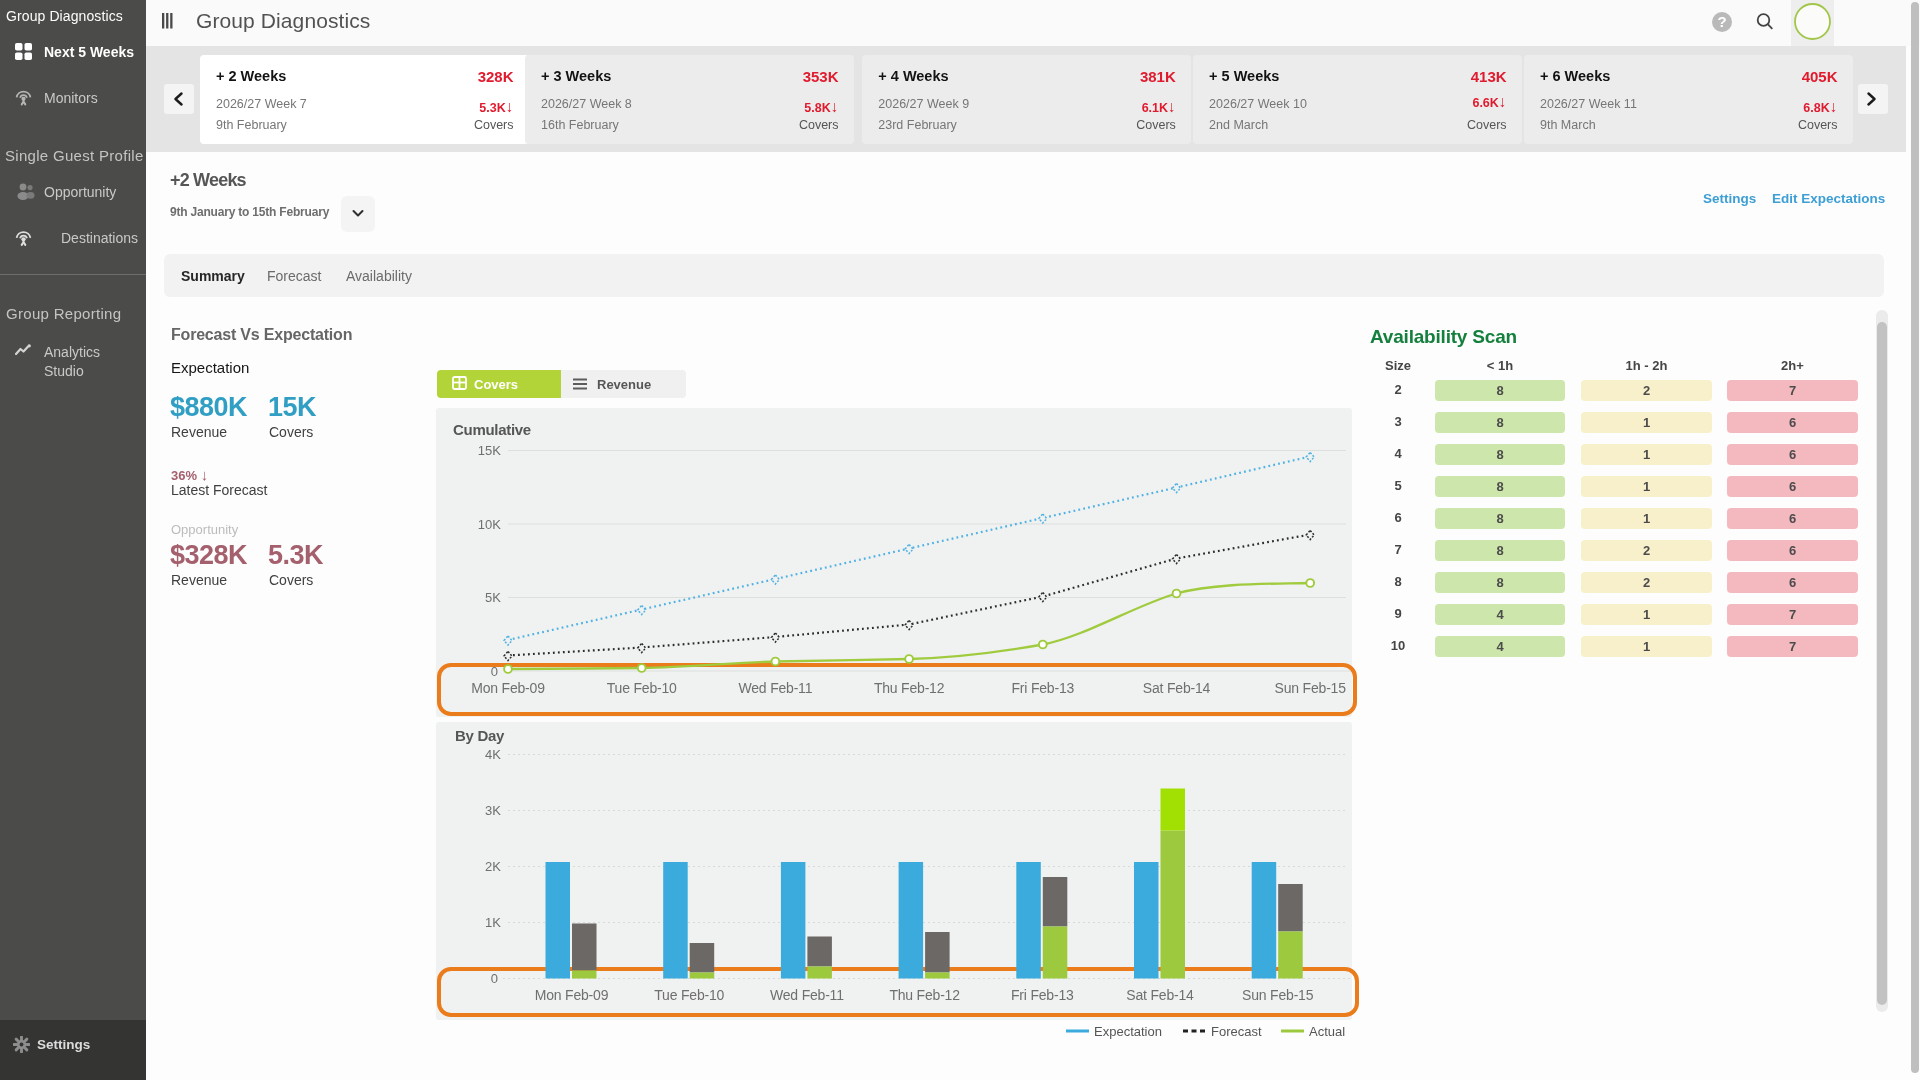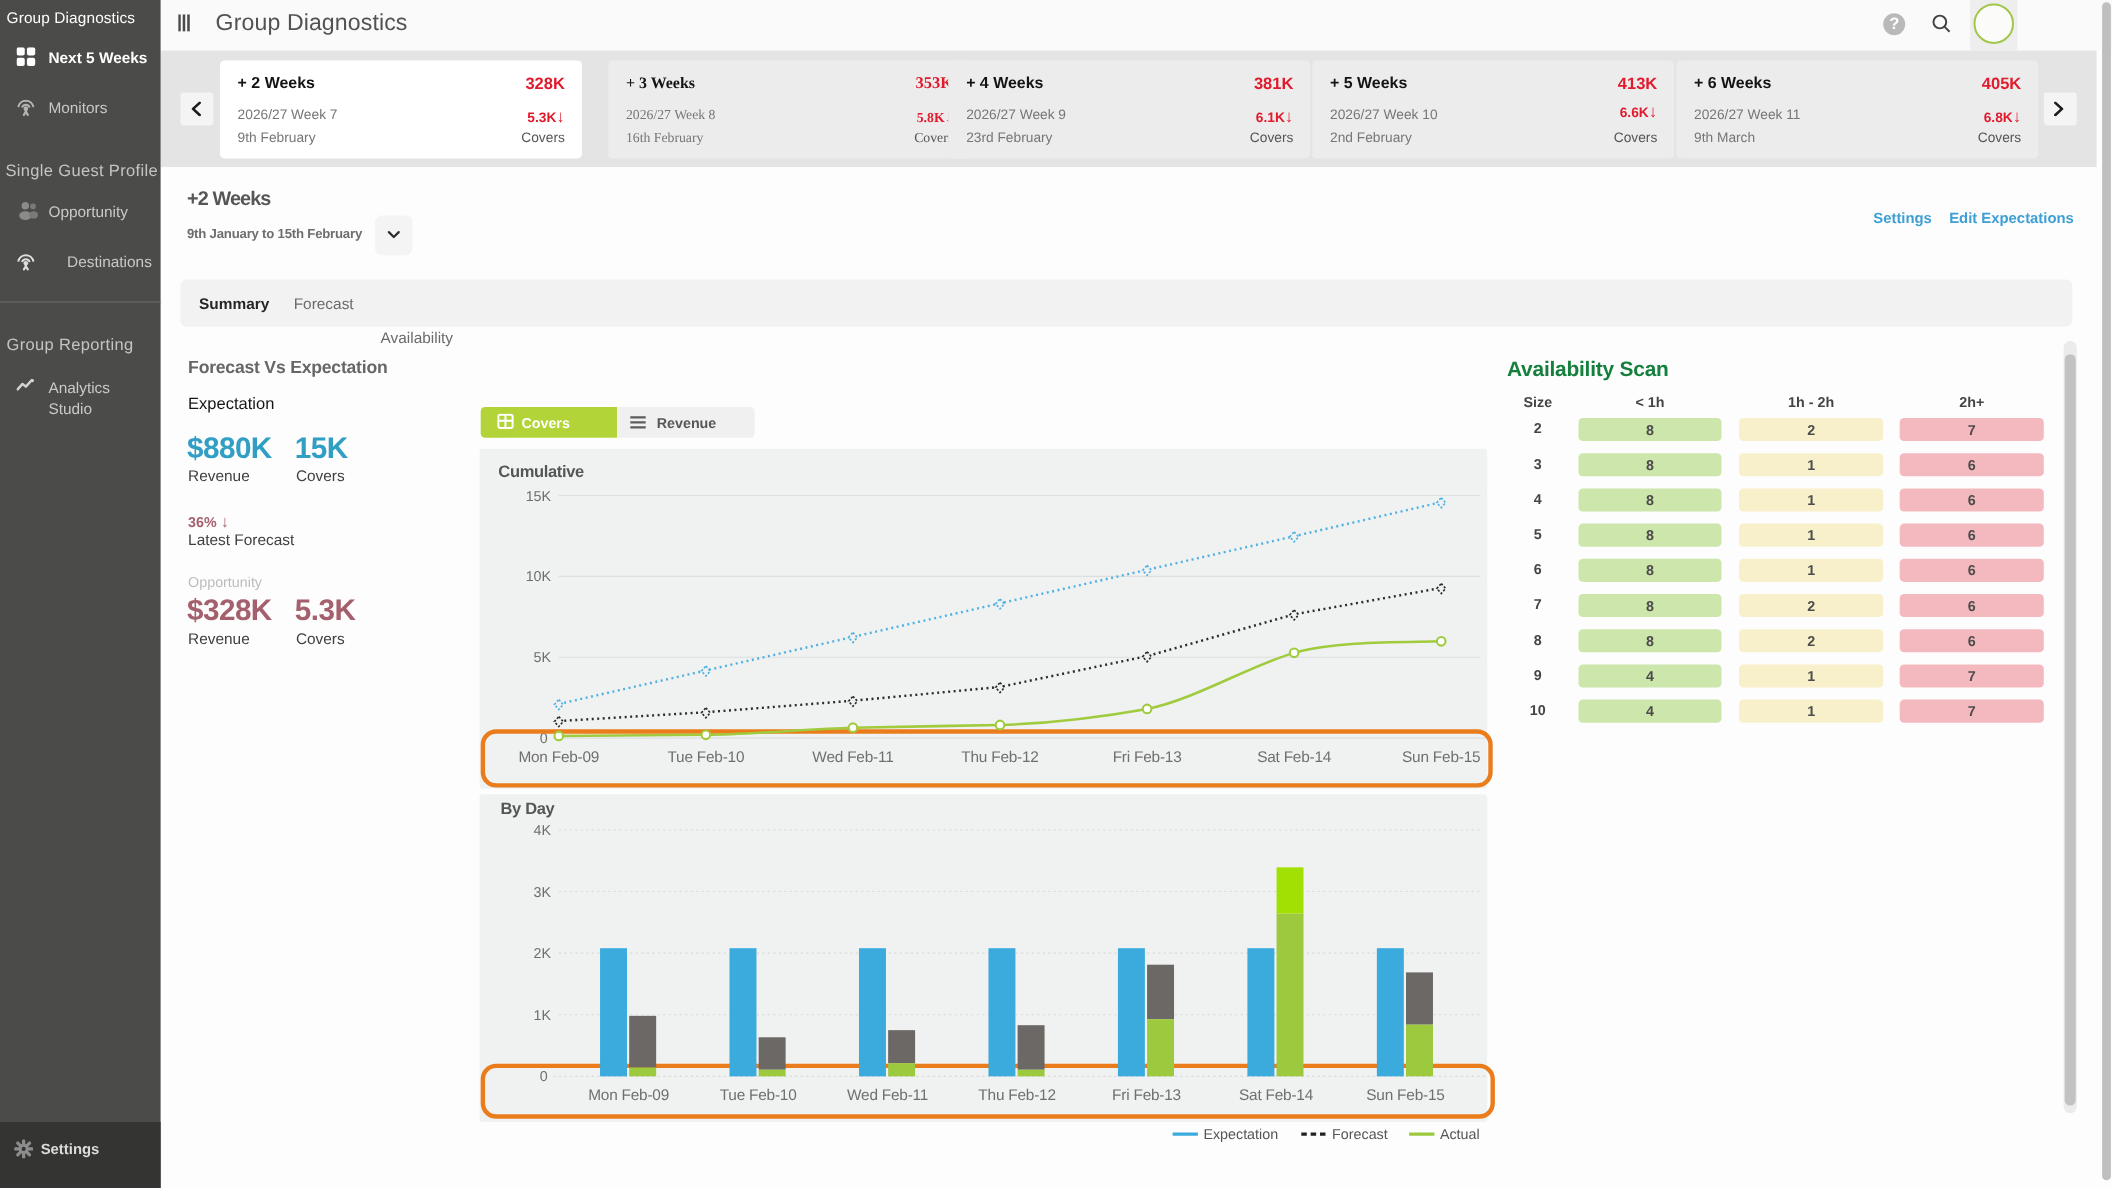--- a/index.html
+++ b/index.html
@@ -80,41 +80,41 @@
 
 <div id="strip">
   <div class="wcard sel" style="left:54px;">
     <div class="wc-t" style="top:13px;">+ 2 Weeks</div>
       <div class="wc-v" style="top:13px;">328K</div>
     <div class="wc-l2" style="top:41.5px;">2026/27 Week 7</div>
       <div class="wc-l3" style="top:63px;">9th February</div>
     <div class="wc-r2" style="top:42.5px;">5.3K<span style="font-size:15.5px;">↓</span></div>
       <div class="wc-r3" style="top:63px;">Covers</div>
   </div>
-  <div class="wcard" style="left:407px;font-family:Liberation Serif, serif;">
+  <div class="wcard" style="left:379px;">
     <div class="wc-t" style="top:13px;">+ 3 Weeks</div>
       <div class="wc-v" style="top:13px;">353K</div>
     <div class="wc-l2" style="top:41.5px;">2026/27 Week 8</div>
       <div class="wc-l3" style="top:63px;">16th February</div>
     <div class="wc-r2" style="top:42.5px;">5.8K<span style="font-size:15.5px;">↓</span></div>
       <div class="wc-r3" style="top:63px;">Covers</div>
   </div>
   <div class="wcard" style="left:716.3px;">
     <div class="wc-t" style="top:13px;">+ 4 Weeks</div>
       <div class="wc-v" style="top:13px;">381K</div>
     <div class="wc-l2" style="top:41.5px;">2026/27 Week 9</div>
       <div class="wc-l3" style="top:63px;">23rd February</div>
     <div class="wc-r2" style="top:42.5px;">6.1K<span style="font-size:15.5px;">↓</span></div>
       <div class="wc-r3" style="top:63px;">Covers</div>
   </div>
   <div class="wcard" style="left:1047.1px;">
     <div class="wc-t" style="top:13px;">+ 5 Weeks</div>
       <div class="wc-v" style="top:13px;">413K</div>
     <div class="wc-l2" style="top:41.5px;">2026/27 Week 10</div>
-      <div class="wc-l3" style="top:63px;">2nd February</div>
+      <div class="wc-l3" style="top:63px;">2nd March</div>
     <div class="wc-r2" style="top:38px;">6.6K<span style="font-size:15.5px;">↓</span></div>
       <div class="wc-r3" style="top:63px;">Covers</div>
   </div>
   <div class="wcard" style="left:1378px;">
     <div class="wc-t" style="top:13px;">+ 6 Weeks</div>
       <div class="wc-v" style="top:13px;">405K</div>
     <div class="wc-l2" style="top:41.5px;">2026/27 Week 11</div>
       <div class="wc-l3" style="top:63px;">9th March</div>
     <div class="wc-r2" style="top:42.5px;">6.8K<span style="font-size:15.5px;">↓</span></div>
       <div class="wc-r3" style="top:63px;">Covers</div>
@@ -134,21 +134,21 @@
 <div class="sub">9th January to 15th February</div>
 <div class="drop"></div>
 <svg class="abs" style="left:351px; top:209px;" width="14" height="10">
   <path d="M2.5 2 L7 6.5 L11.5 2" fill="none" stroke="#2e2e2e" stroke-width="2" stroke-linecap="round" stroke-linejoin="round"></path>
 </svg>
 <div class="link" style="left:1703px;">Settings</div>
 <div class="link" style="left:1772px;">Edit Expectations</div>
 <div id="tabbar"></div>
 <div class="tab" style="left:181px; font-weight:bold; color:#262626;">Summary</div>
 <div class="tab" style="left:267px;">Forecast</div>
-<div class="tab" style="left:346px;margin-top:31px;">Availability</div>
+<div class="tab" style="left:346px;">Availability</div>
 
 <div class="fve">Forecast Vs Expectation</div>
 <div class="exp-l">Expectation</div>
 <div class="big teal" style="left:170px; top:392px;">$880K</div>
 <div class="big teal" style="left:268px; top:392px;">15K</div>
 <div class="slbl" style="left:171px; top:424px;">Revenue</div>
 <div class="slbl" style="left:269px; top:424px;">Covers</div>
 <div class="abs" style="left:171px; top:466px; font-size:13px; font-weight:bold; color:#a4606d;">36% <span style="font-size:15px;">↓</span></div>
 <div class="slbl" style="left:171px; top:482px;">Latest Forecast</div>
 <div class="abs" style="left:171px; top:522px; font-size:13px; color:#bcbcbc;">Opportunity</div>

